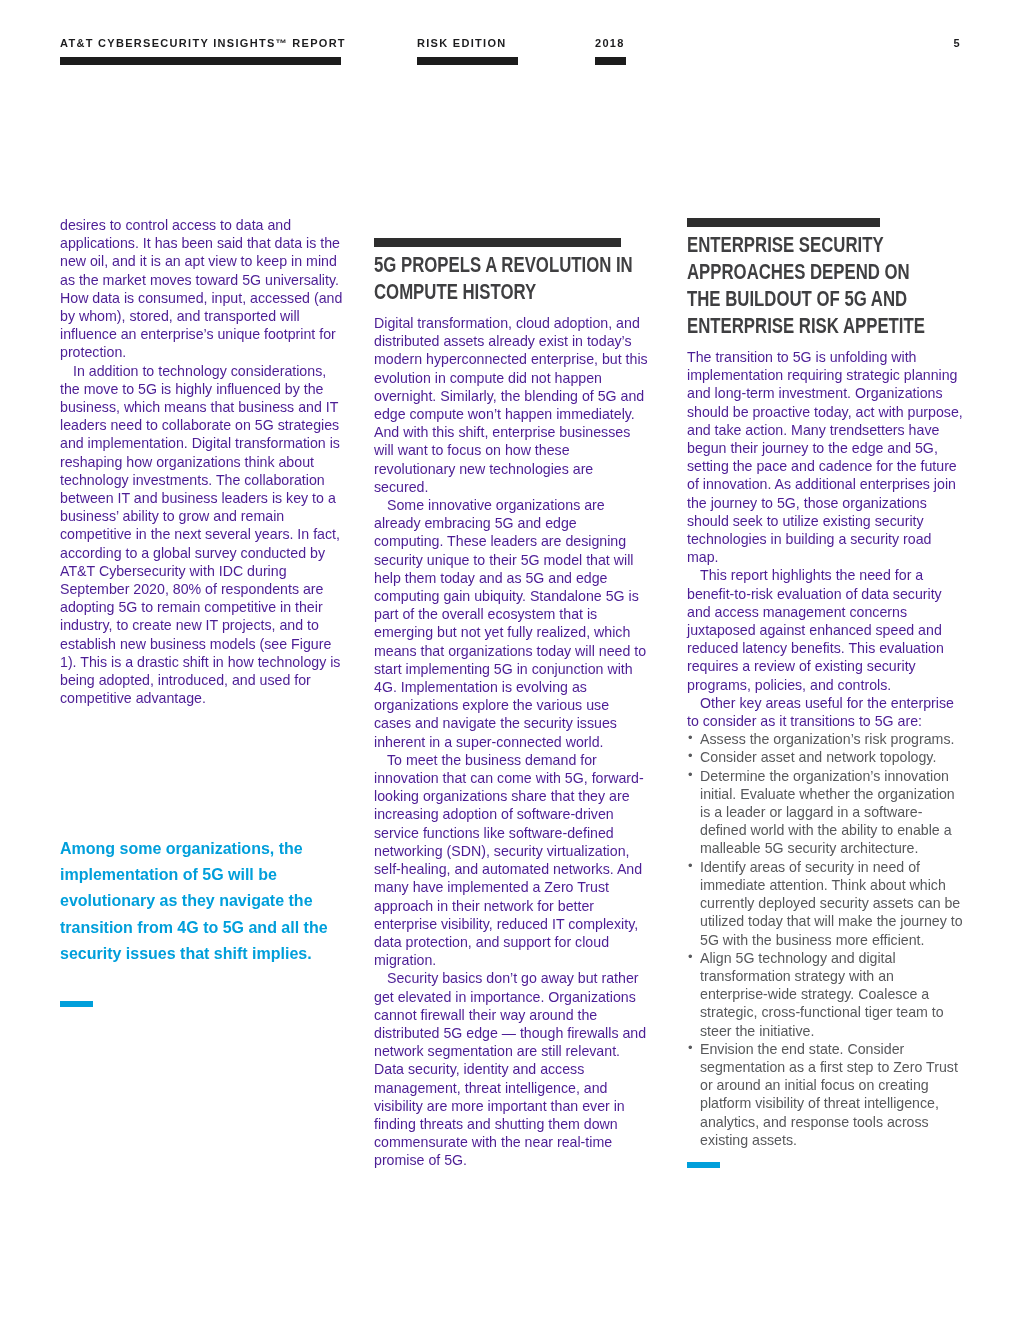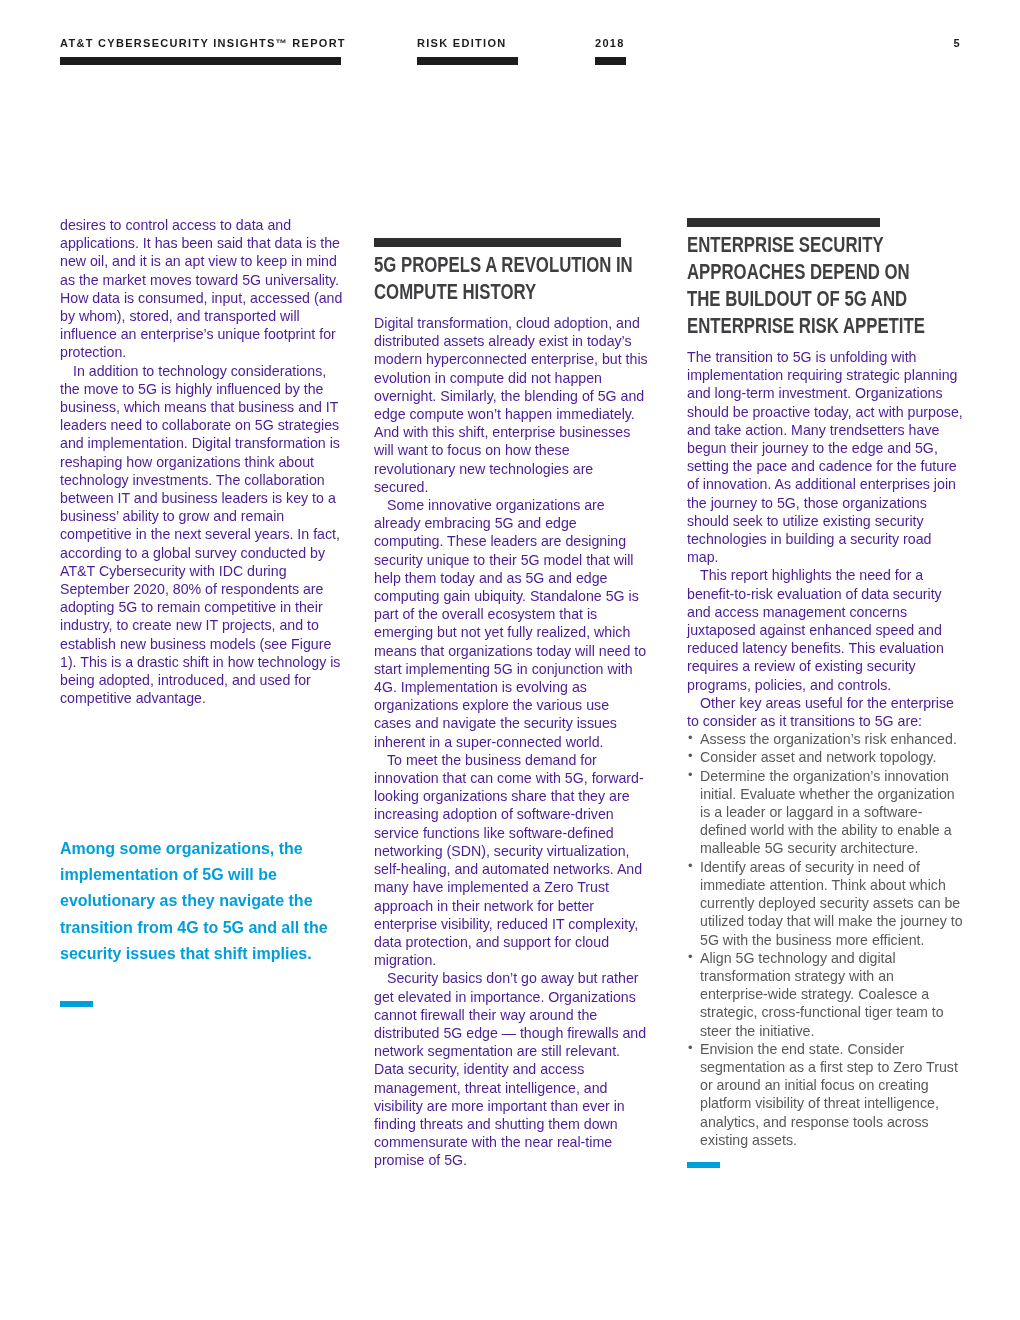--- a/index.html
+++ b/index.html
@@ -122,21 +122,21 @@
     <h2 class="sec-heading">
       <span class="hl">ENTERPRISE SECURITY</span>
       <span class="hl">APPROACHES DEPEND ON</span>
       <span class="hl">THE BUILDOUT OF 5G AND</span>
       <span class="hl">ENTERPRISE RISK APPETITE</span>
     </h2>
     <p class="para">The transition to 5G is unfolding with implementation requiring strategic planning and long-term investment. Organizations should be proactive today, act with purpose, and take action. Many trendsetters have begun their journey to the edge and 5G, setting the pace and cadence for the future of innovation. As additional enterprises join the journey to 5G, those organizations should seek to utilize existing security technologies in building a security road map.</p>
     <p class="para indent">This report highlights the need for a benefit-to-risk evaluation of data security and access management concerns juxtaposed against enhanced speed and reduced latency benefits. This evaluation requires a review of existing security programs, policies, and controls.</p>
     <p class="para indent">Other key areas useful for the enterprise to consider as it transitions to 5G are:</p>
     <ul class="bullets">
-      <li>Assess the organization’s risk enhanced.</li>
+      <li>Assess the organization’s risk programs.</li>
       <li>Consider asset and network topology.</li>
       <li>Determine the organization’s innovation initial. Evaluate whether the organization is a leader or laggard in a software-defined world with the ability to enable a malleable 5G security architecture.</li>
       <li>Identify areas of security in need of immediate attention. Think about which currently deployed security assets can be utilized today that will make the journey to 5G with the business more efficient.</li>
       <li>Align 5G technology and digital transformation strategy with an enterprise-wide strategy. Coalesce a strategic, cross-functional tiger team to steer the initiative.</li>
       <li>Envision the end state. Consider segmentation as a first step to Zero Trust or around an initial focus on creating platform visibility of threat intelligence, analytics, and response tools across existing assets.</li>
     </ul>
     <div class="blue-bar col3-end-bar"></div>
   </section>
 
 </div>

